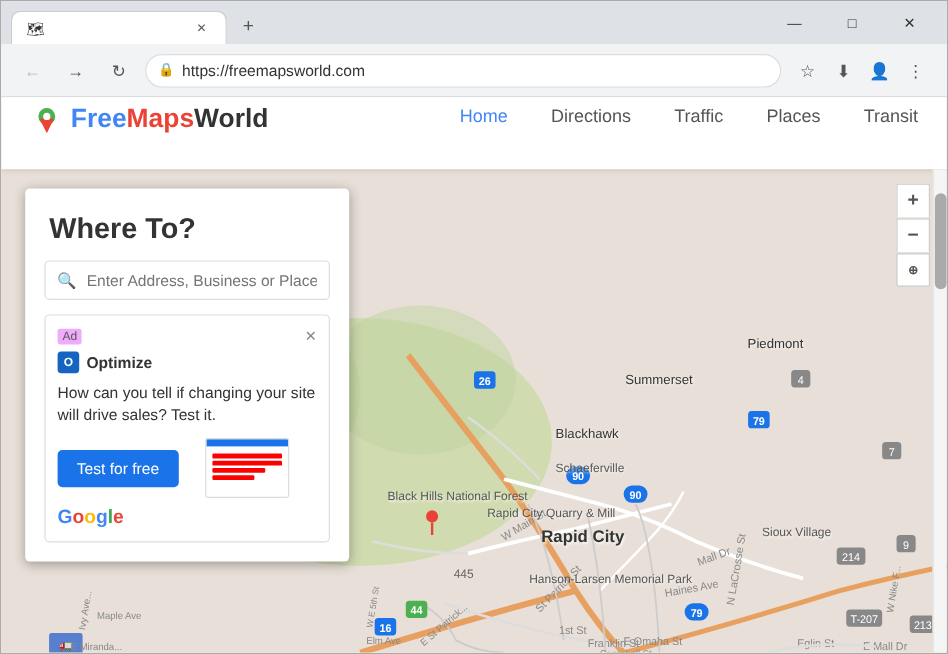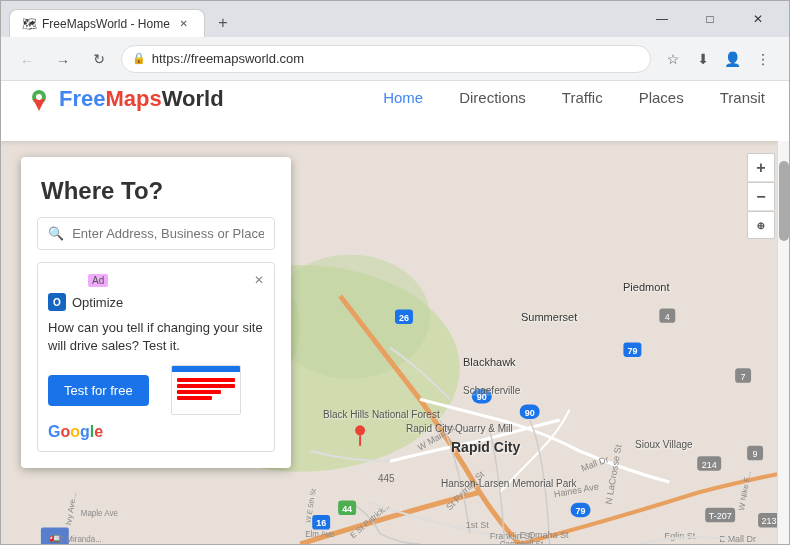--- a/index.html
+++ b/index.html
@@ -60,26 +60,26 @@
     
     .where-to-panel { position: absolute; left: 20px; top: 16px; width: 270px; background: #fff; border-radius: 4px; box-shadow: 0 2px 10px rgba(0,0,0,0.3); z-index: 10; overflow: hidden; padding-bottom: 16px; }
     .where-to-title { font-size: 24px; font-weight: bold; color: #333; padding: 20px 20px 12px; }
     .search-box { margin: 0 16px 12px; display: flex; align-items: center; gap: 8px; border: 1px solid #ddd; border-radius: 4px; padding: 8px 10px; }
     .search-box input { flex: 1; border: none; outline: none; font-size: 13px; color: #555; }
     .search-icon { color: #888; font-size: 13px; }
 
     
     .ad-box { margin: 0 16px; border: 1px solid #ddd; border-radius: 4px; padding: 10px; }
     .ad-header { display: flex; align-items: center; justify-content: space-between; margin-bottom: 6px; }
-    .ad-badge { font-size: 10px; color: #555; background: #f0abfc; padding: 1px 4px; border-radius: 2px; margin-left: 40px; }
+    .ad-badge { font-size: 10px; color: #555; background: #f0abfc; padding: 1px 4px; border-radius: 2px; }
     .ad-close { font-size: 12px; color: #888; cursor: pointer; }
     .ad-logo-row { display: flex; align-items: center; gap: 6px; margin-bottom: 8px; }
     .optimize-logo { width: 18px; height: 18px; background: #1565C0; border-radius: 3px; display: flex; align-items: center; justify-content: center; }
     .optimize-logo span { color: #fff; font-size: 10px; font-weight: bold; }
-    .ad-brand { font-size: 13px; font-weight: 400; color: #333; }
+    .ad-brand { font-size: 13px; font-weight: 700; color: #333; }
     .ad-text { font-size: 13px; color: #333; line-height: 1.4; margin-bottom: 10px; }
     .ad-cta { display: flex; align-items: center; gap: 22px; }
     .test-btn { background: #1a73e8; color: #fff; border: none; border-radius: 4px; padding: 8px 16px; font-size: 13px; cursor: pointer; }
     .ad-preview { width: 70px; height: 50px; background: #fff; border: 1px solid #ddd; border-radius: 2px; overflow: hidden; position: relative; }
     .ad-preview-bar { height: 6px; background: #1a73e8; width: 100%; margin-bottom: 2px; }
     .ad-preview-row { height: 4px; background: #f00; margin: 2px 3px; border-radius: 1px; }
     .ad-preview-row2 { height: 4px; background: #f00; margin: 2px 3px; border-radius: 1px; width: 60%; }
     .ad-preview-row3 { height: 4px; background: #f00; margin: 2px 3px; border-radius: 1px; width: 80%; }
     .google-logo-row { margin-top: 8px; display: flex; }
     .google-text { font-size: 16px; font-weight: bold; }
@@ -95,21 +95,20 @@
   </style>
 </head>
 <body>
 
 <div class="browser-window">
 
   <div class="title-bar">
     <div class="tab-bar">
       <div class="tab">
         <span class="tab-favicon">🗺</span>
-        <span>FreeMapsWorld - Home</span>
         <span class="tab-close">✕</span>
       </div>
       <div class="new-tab-btn">+</div>
     </div>
     <div class="title-bar-controls">
       <div class="title-ctrl-btn">—</div>
       <div class="title-ctrl-btn">□</div>
       <div class="title-ctrl-btn close">✕</div>
     </div>
   </div>

